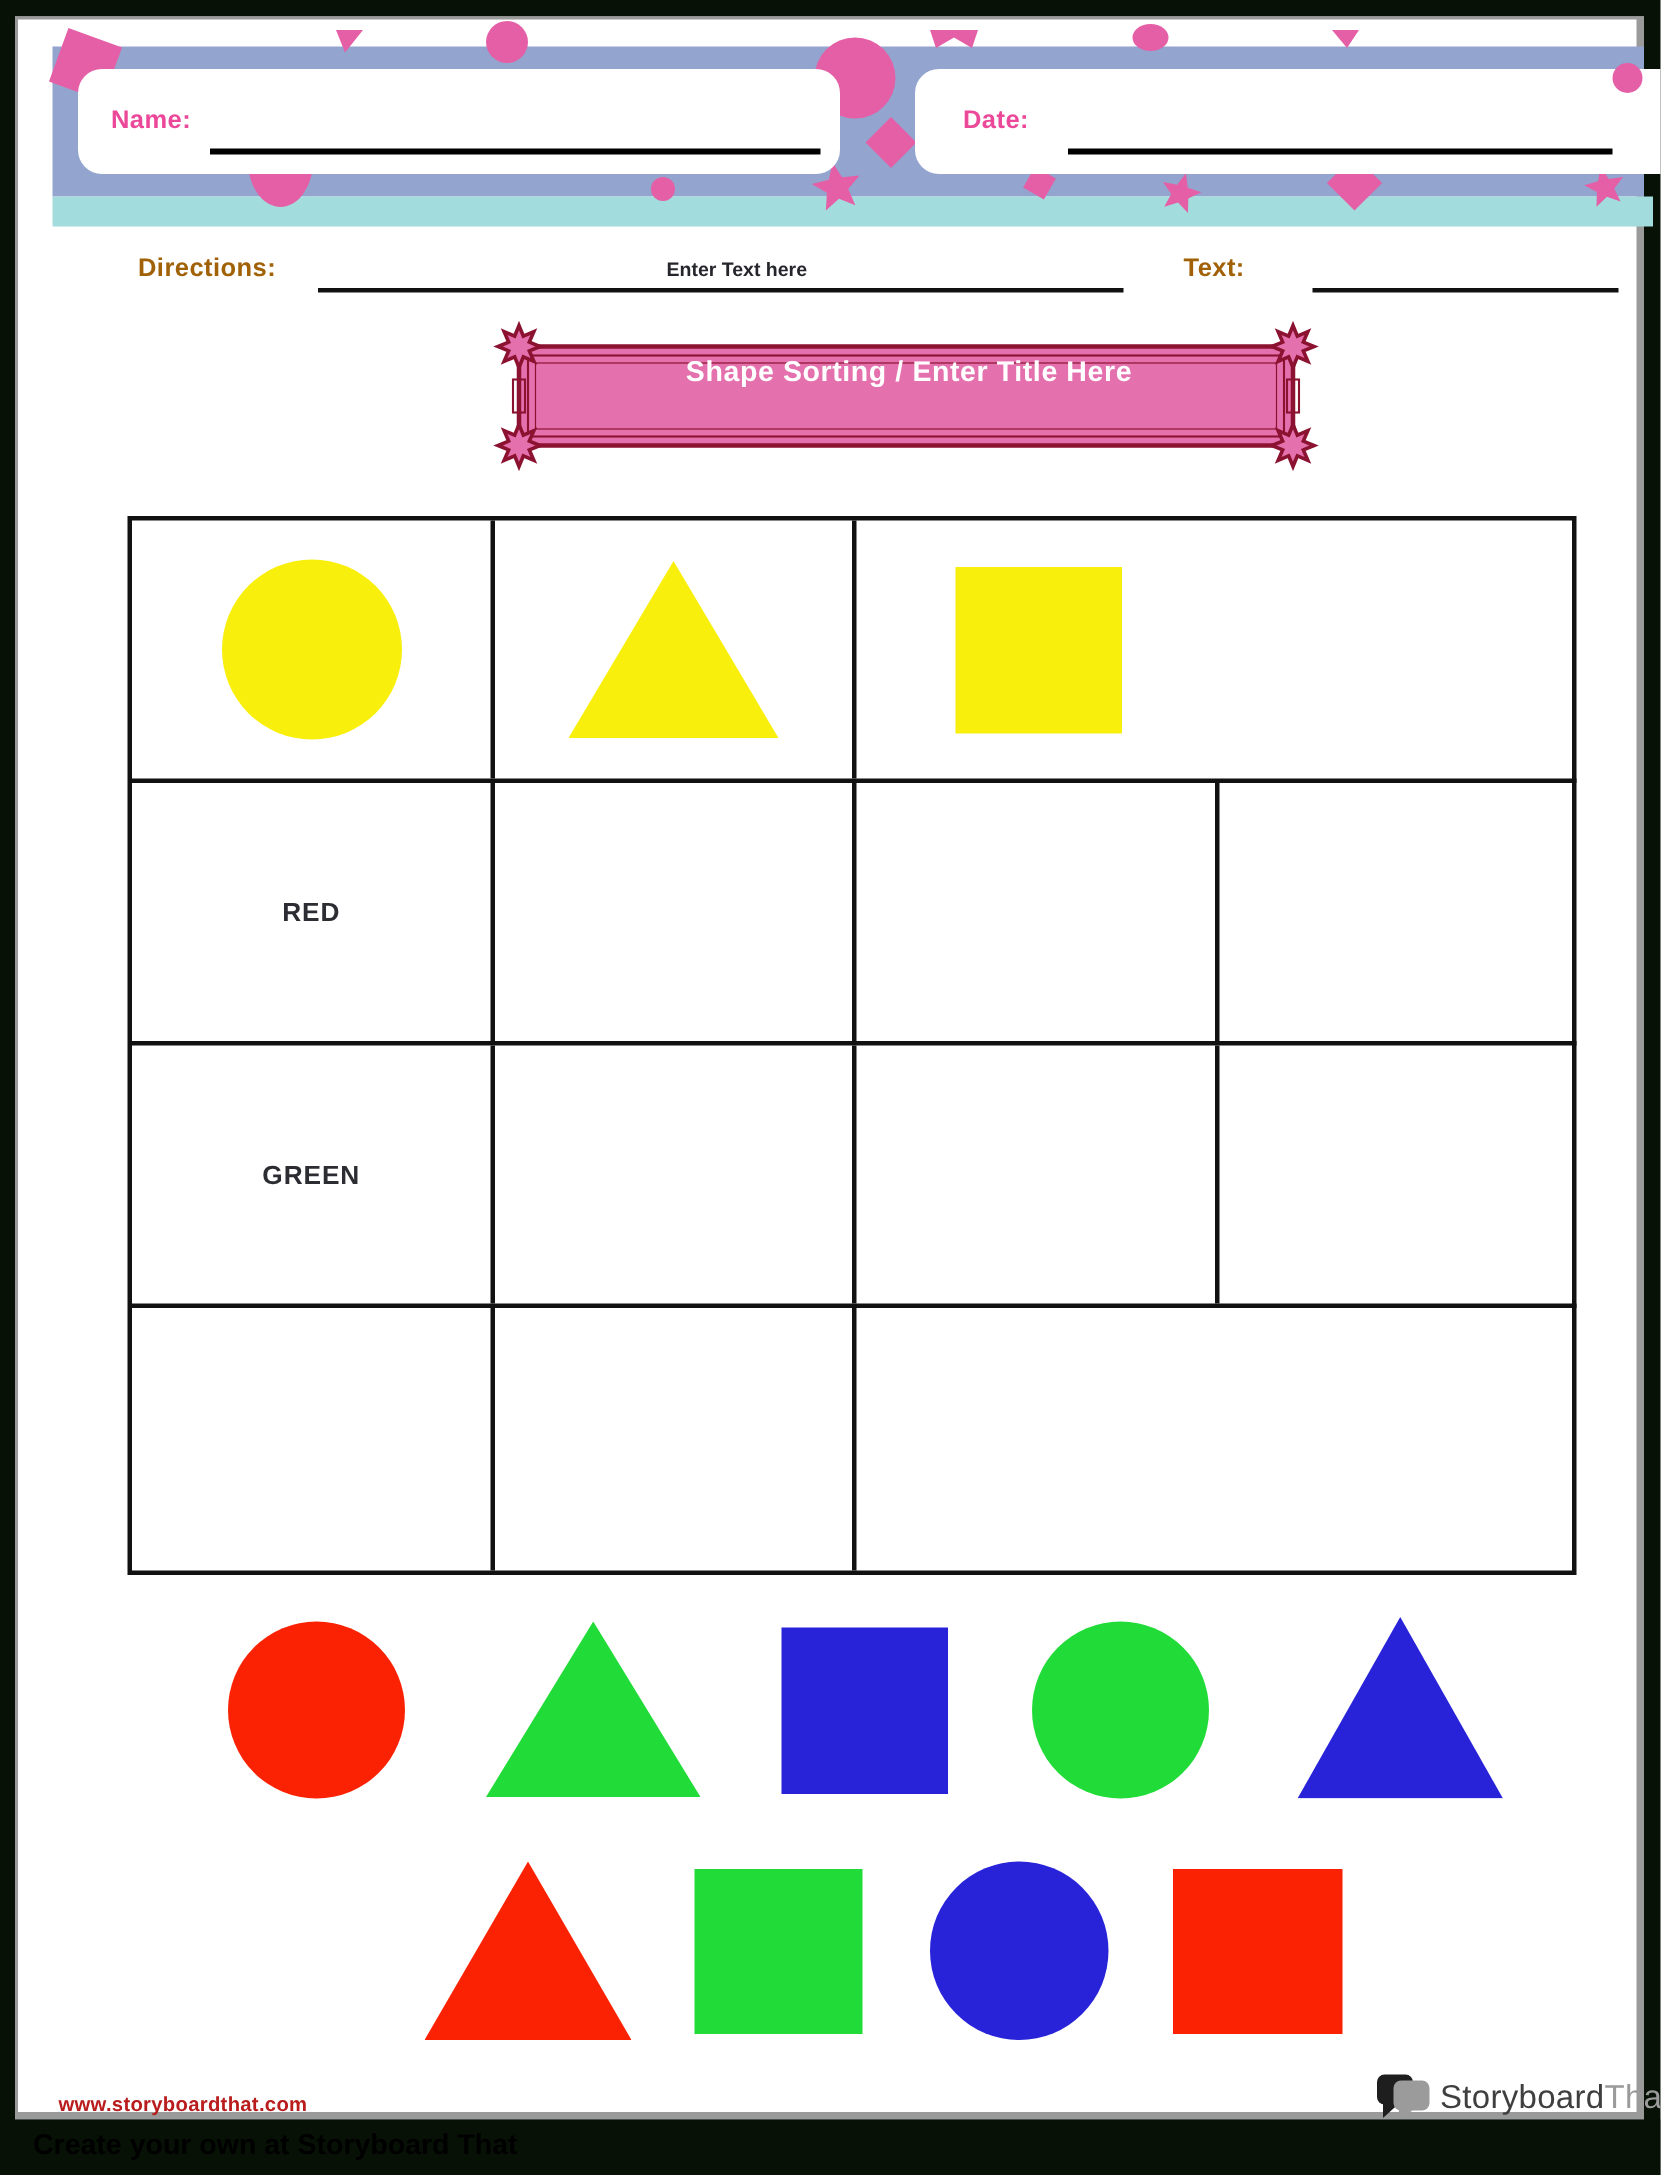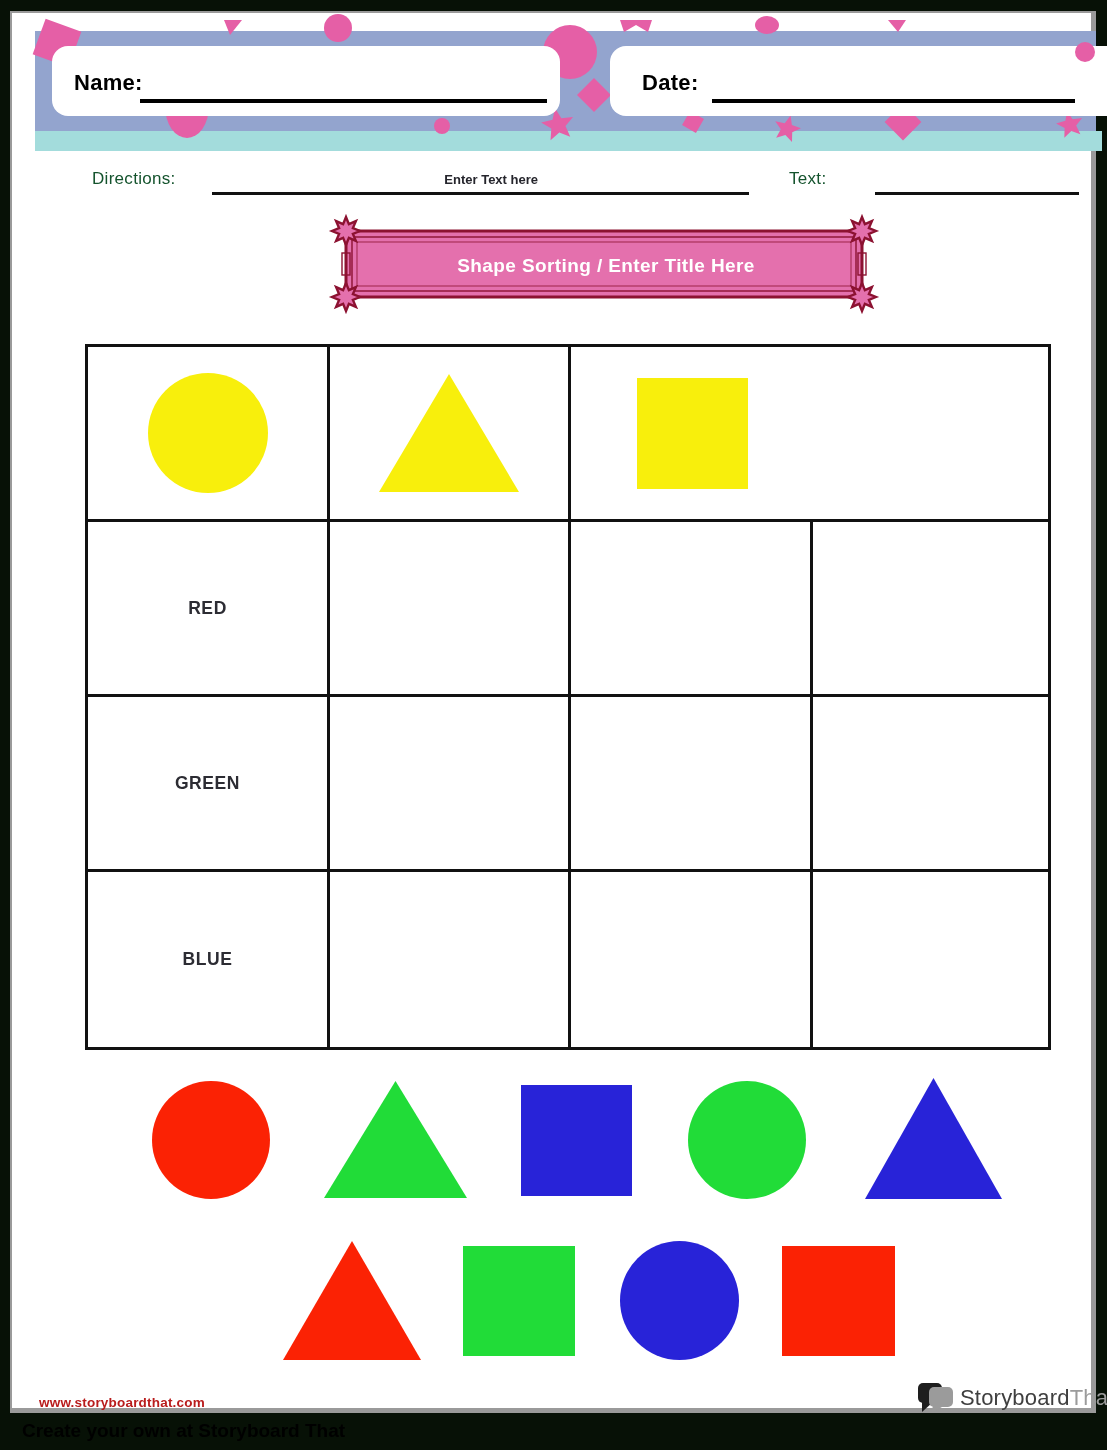--- a/index.html
+++ b/index.html
@@ -15,32 +15,32 @@
   }
   
   .band{position:absolute;left:23px;top:18px;width:1061px;height:100px;background:#93a4ce;}
   .stripe{position:absolute;left:23px;top:118px;width:1067px;height:20px;background:#a3dcdc;}
   .decor-svg{position:absolute;left:0;top:0;}
   .idbox{
     position:absolute;top:33px;height:70px;background:#ffffff;border-radius:16px;
     box-sizing:border-box;
   }
   .idbox .lbl{
-    position:absolute;left:22px;top:24px;font-size:22px;font-weight:bold;color:#000000;
+    position:absolute;left:22px;top:24px;font-size:17px;font-weight:bold;color:#ec4899;
     letter-spacing:.3px;
   }
   .writing-line{position:absolute;height:4px;background:#000;}
   
-  .meta-label{position:absolute;font-size:17px;font-weight:normal;color:#14532d;letter-spacing:.3px;}
+  .meta-label{position:absolute;font-size:17px;font-weight:bold;color:#a16207;letter-spacing:.3px;}
   .placeholder-text{position:absolute;font-size:13px;font-weight:bold;color:#25252c;}
   .thin-line{position:absolute;height:3px;background:#111;}
   
   .banner-wrap{position:absolute;left:314px;top:198px;width:560px;height:110px;}
   .banner-title{
-    position:absolute;left:314px;top:198px;width:560px;height:110px;
+    position:absolute;left:314px;top:181px;width:560px;height:110px;
     display:flex;align-items:center;justify-content:center;
     color:#ffffff;font-size:19px;font-weight:bold;letter-spacing:.4px;
   }
   
   .sort-table{
     position:absolute;left:73px;top:331px;width:966px;height:706px;box-sizing:border-box;
     border:3px solid #111;display:grid;grid-template-rows:repeat(4,1fr);
   }
   .t-row{display:grid;grid-template-columns:242px 241px 242px 238px;border-bottom:3px solid #111;}
   .t-row:last-child{border-bottom:none;}
@@ -156,21 +156,20 @@
         <div class="t-cell"></div>
         <div class="t-cell"></div>
       </div>
       <div class="t-row">
         <div class="t-cell label-cell">GREEN</div>
         <div class="t-cell"></div>
         <div class="t-cell"></div>
         <div class="t-cell"></div>
       </div>
       <div class="t-row">
-        <div class="t-cell label-cell">BLUE</div>
         <div class="t-cell"></div>
         <div class="t-cell"></div>
         <div class="t-cell"></div>
       </div>
     </div>
 
   <div id="shape-pool">
       <div class="shape circle" style="width: 118px; height: 118px; background: rgb(251, 34, 4); position: absolute; left: 140px; top: 1068px;"></div>
       <div class="shape triangle" style="width: 143px; height: 117px; background: rgb(33, 220, 56); position: absolute; left: 312px; top: 1068px;"></div>
       <div class="shape square" style="width: 111px; height: 111px; background: rgb(40, 35, 216); position: absolute; left: 509px; top: 1072px;"></div>

